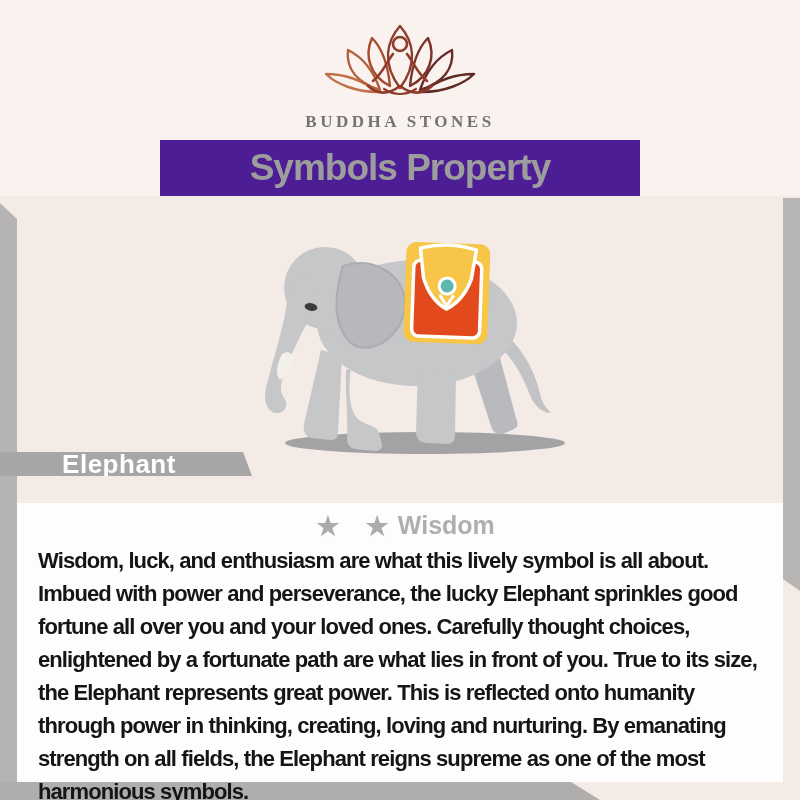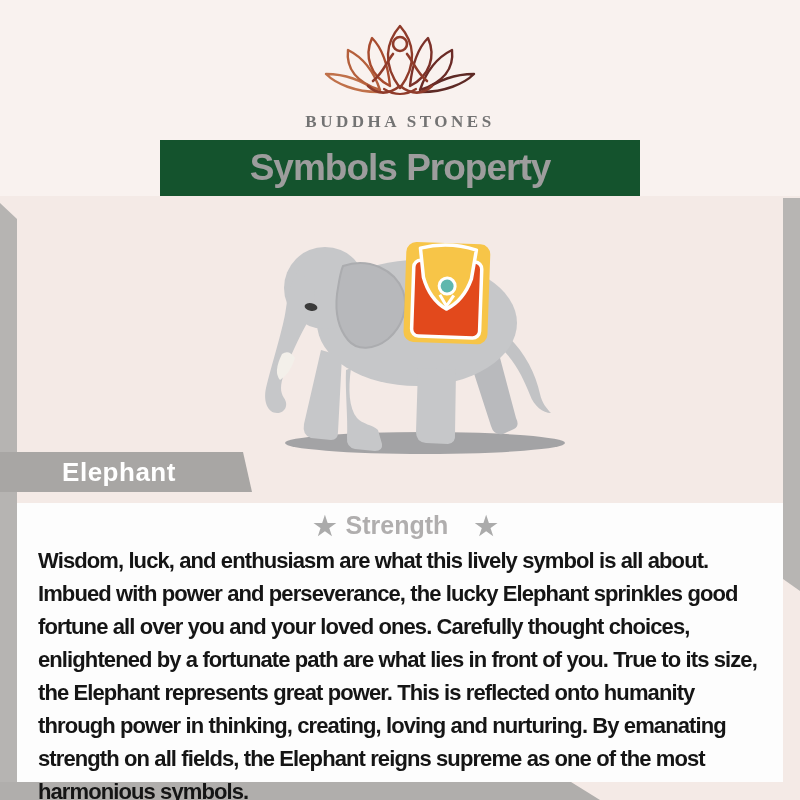--- a/index.html
+++ b/index.html
@@ -6,36 +6,36 @@
   body{width:800px;height:800px;position:relative;overflow:hidden;
        background:#f4eae6;font-family:"Liberation Sans",sans-serif;}
 
   
   .header-bg{position:absolute;left:0;top:0;width:800px;height:196px;background:#f9f2ef;}
   .logo{position:absolute;left:322px;top:22px;width:156px;height:86px;}
   .brand-name{position:absolute;left:0;top:112px;width:800px;text-align:center;
       font-family:"Liberation Serif",serif;font-size:17px;font-weight:700;
       letter-spacing:3.5px;color:#737373;}
   .title-banner{position:absolute;left:160px;top:140px;width:480px;height:56px;
-      background:#14532d;display:flex;align-items:center;justify-content:center;}
+      background:#4c1d95;display:flex;align-items:center;justify-content:center;}
   .title-banner span{font-size:37px;font-weight:700;letter-spacing:-1px;color:#9d9d9d;}
 
   
   .strip-left{position:absolute;left:0;top:203px;width:17px;height:597px;background:#b6b4b2;
       clip-path:polygon(0 0,100% 16px,100% 100%,0 100%);}
   .strip-right{position:absolute;left:783px;top:198px;width:17px;height:393px;background:#b7b5b3;
       clip-path:polygon(0 0,100% 0,100% 100%,0 calc(100% - 12px));}
   .strip-bottom{position:absolute;left:0;top:782px;width:600px;height:18px;background:#b0aeac;
       clip-path:polygon(0 0,571px 0,100% 100%,0 100%);}
 
   
   .elephant-wrap{position:absolute;left:245px;top:228px;width:330px;height:235px;}
 
   
-  .ribbon{position:absolute;left:0;top:452px;width:252px;height:40px;background:#a8a6a4;
+  .ribbon{position:absolute;left:0;top:452px;width:252px;height:24px;background:#a8a6a4;
       clip-path:polygon(0 0,243px 0,252px 100%,0 100%);
       display:flex;align-items:center;justify-content:center;padding-right:0;box-sizing:border-box;}
   .ribbon span{color:#ffffff;font-size:26px;font-weight:700;letter-spacing:.5px;padding-right:14px;}
 
   
   .panel{position:absolute;left:17px;top:503px;width:766px;height:279px;background:#fdfdfd;
       box-sizing:border-box;padding:6px 10px 0 21px;}
   .traits{display:flex;justify-content:center;gap:26px;margin:2px 0 4px 0;}
   .trait{display:flex;align-items:center;gap:9px;color:#b0aeae;font-weight:700;font-size:25px;}
   .trait .star{font-size:26px;line-height:1;color:#ababab;}
@@ -113,20 +113,20 @@
 </div>
 
 <div class="ribbon">
   <span>Elephant</span>
 </div>
 
 <div class="panel">
   <div class="traits">
     <div class="trait">
       <span class="star">★</span>
-      <span>Strength</span>
     </div>
     <div class="trait">
       <span class="star">★</span>
+      <span>Wisdom</span>
     </div>
   </div>
   <div class="description">Wisdom, luck, and enthusiasm are what this lively symbol is all about. Imbued with power and perseverance, the lucky Elephant sprinkles good fortune all over you and your loved ones. Carefully thought choices, enlightened by a fortunate path are what lies in front of you. True to its size, the Elephant represents great power. This is reflected onto humanity through power in thinking, creating, loving and nurturing. By emanating strength on all fields, the Elephant reigns supreme as one of the most harmonious symbols.</div>
 </div>
 
 </body></html>

